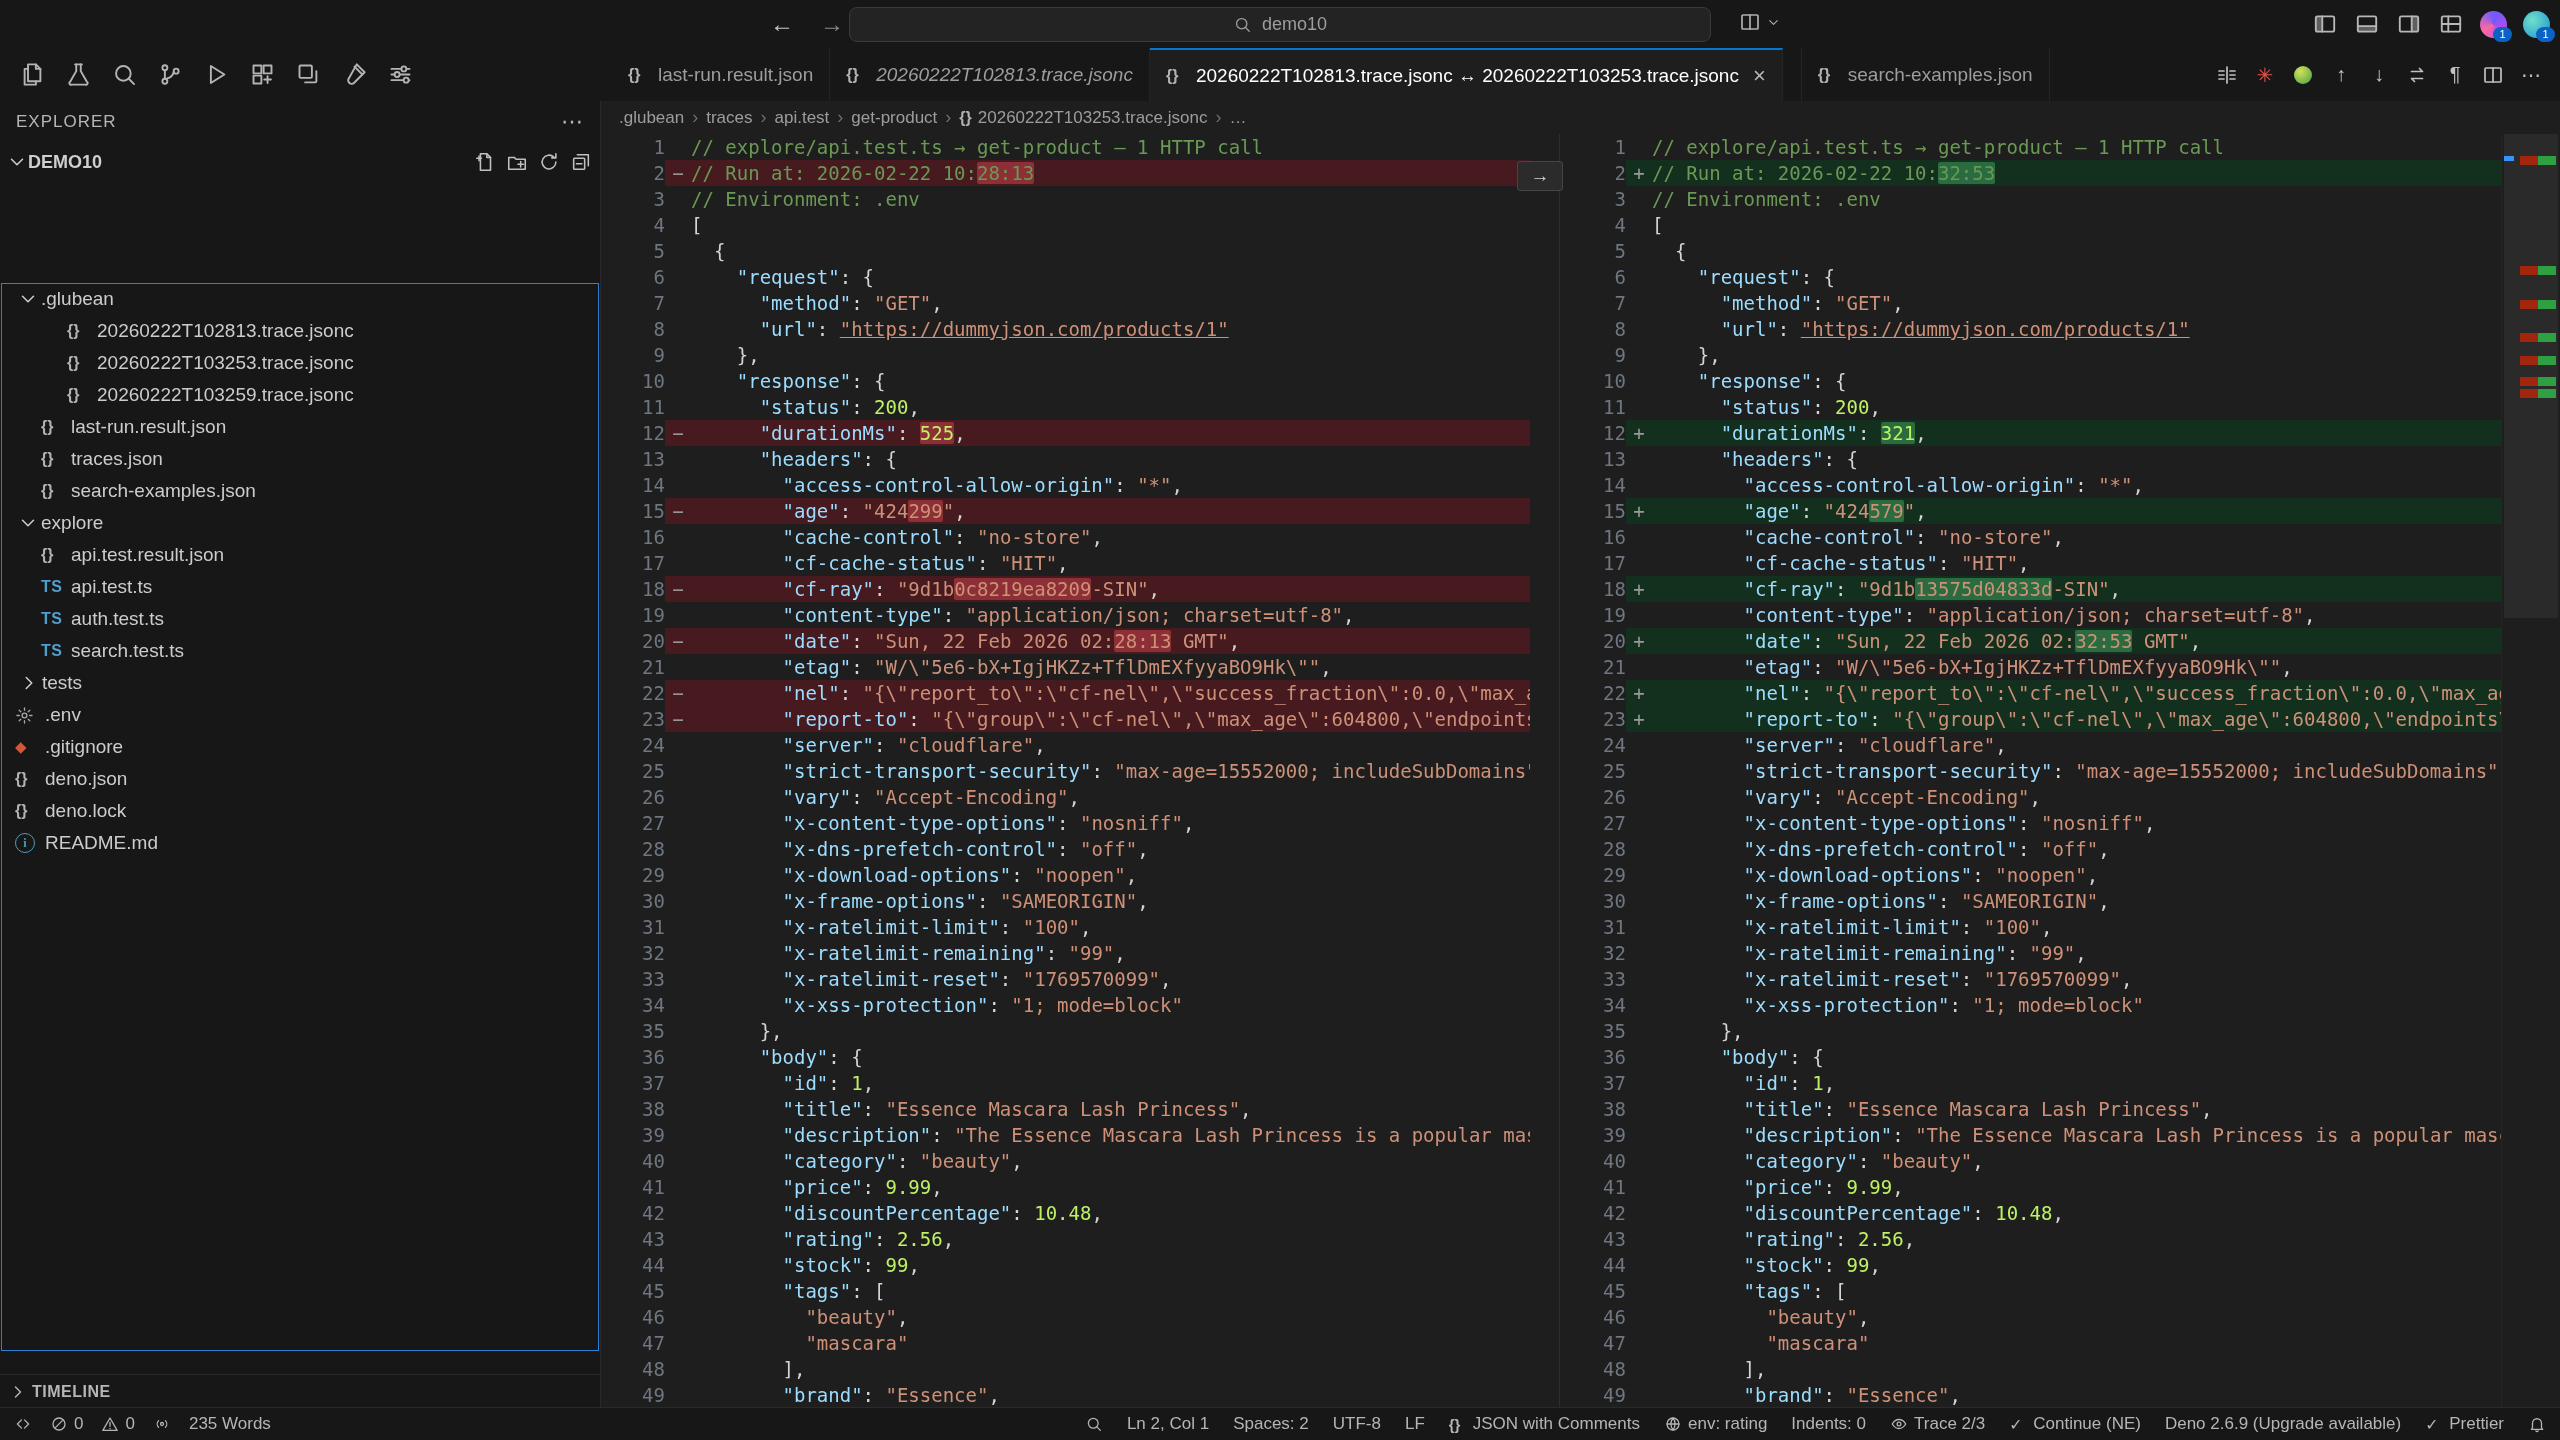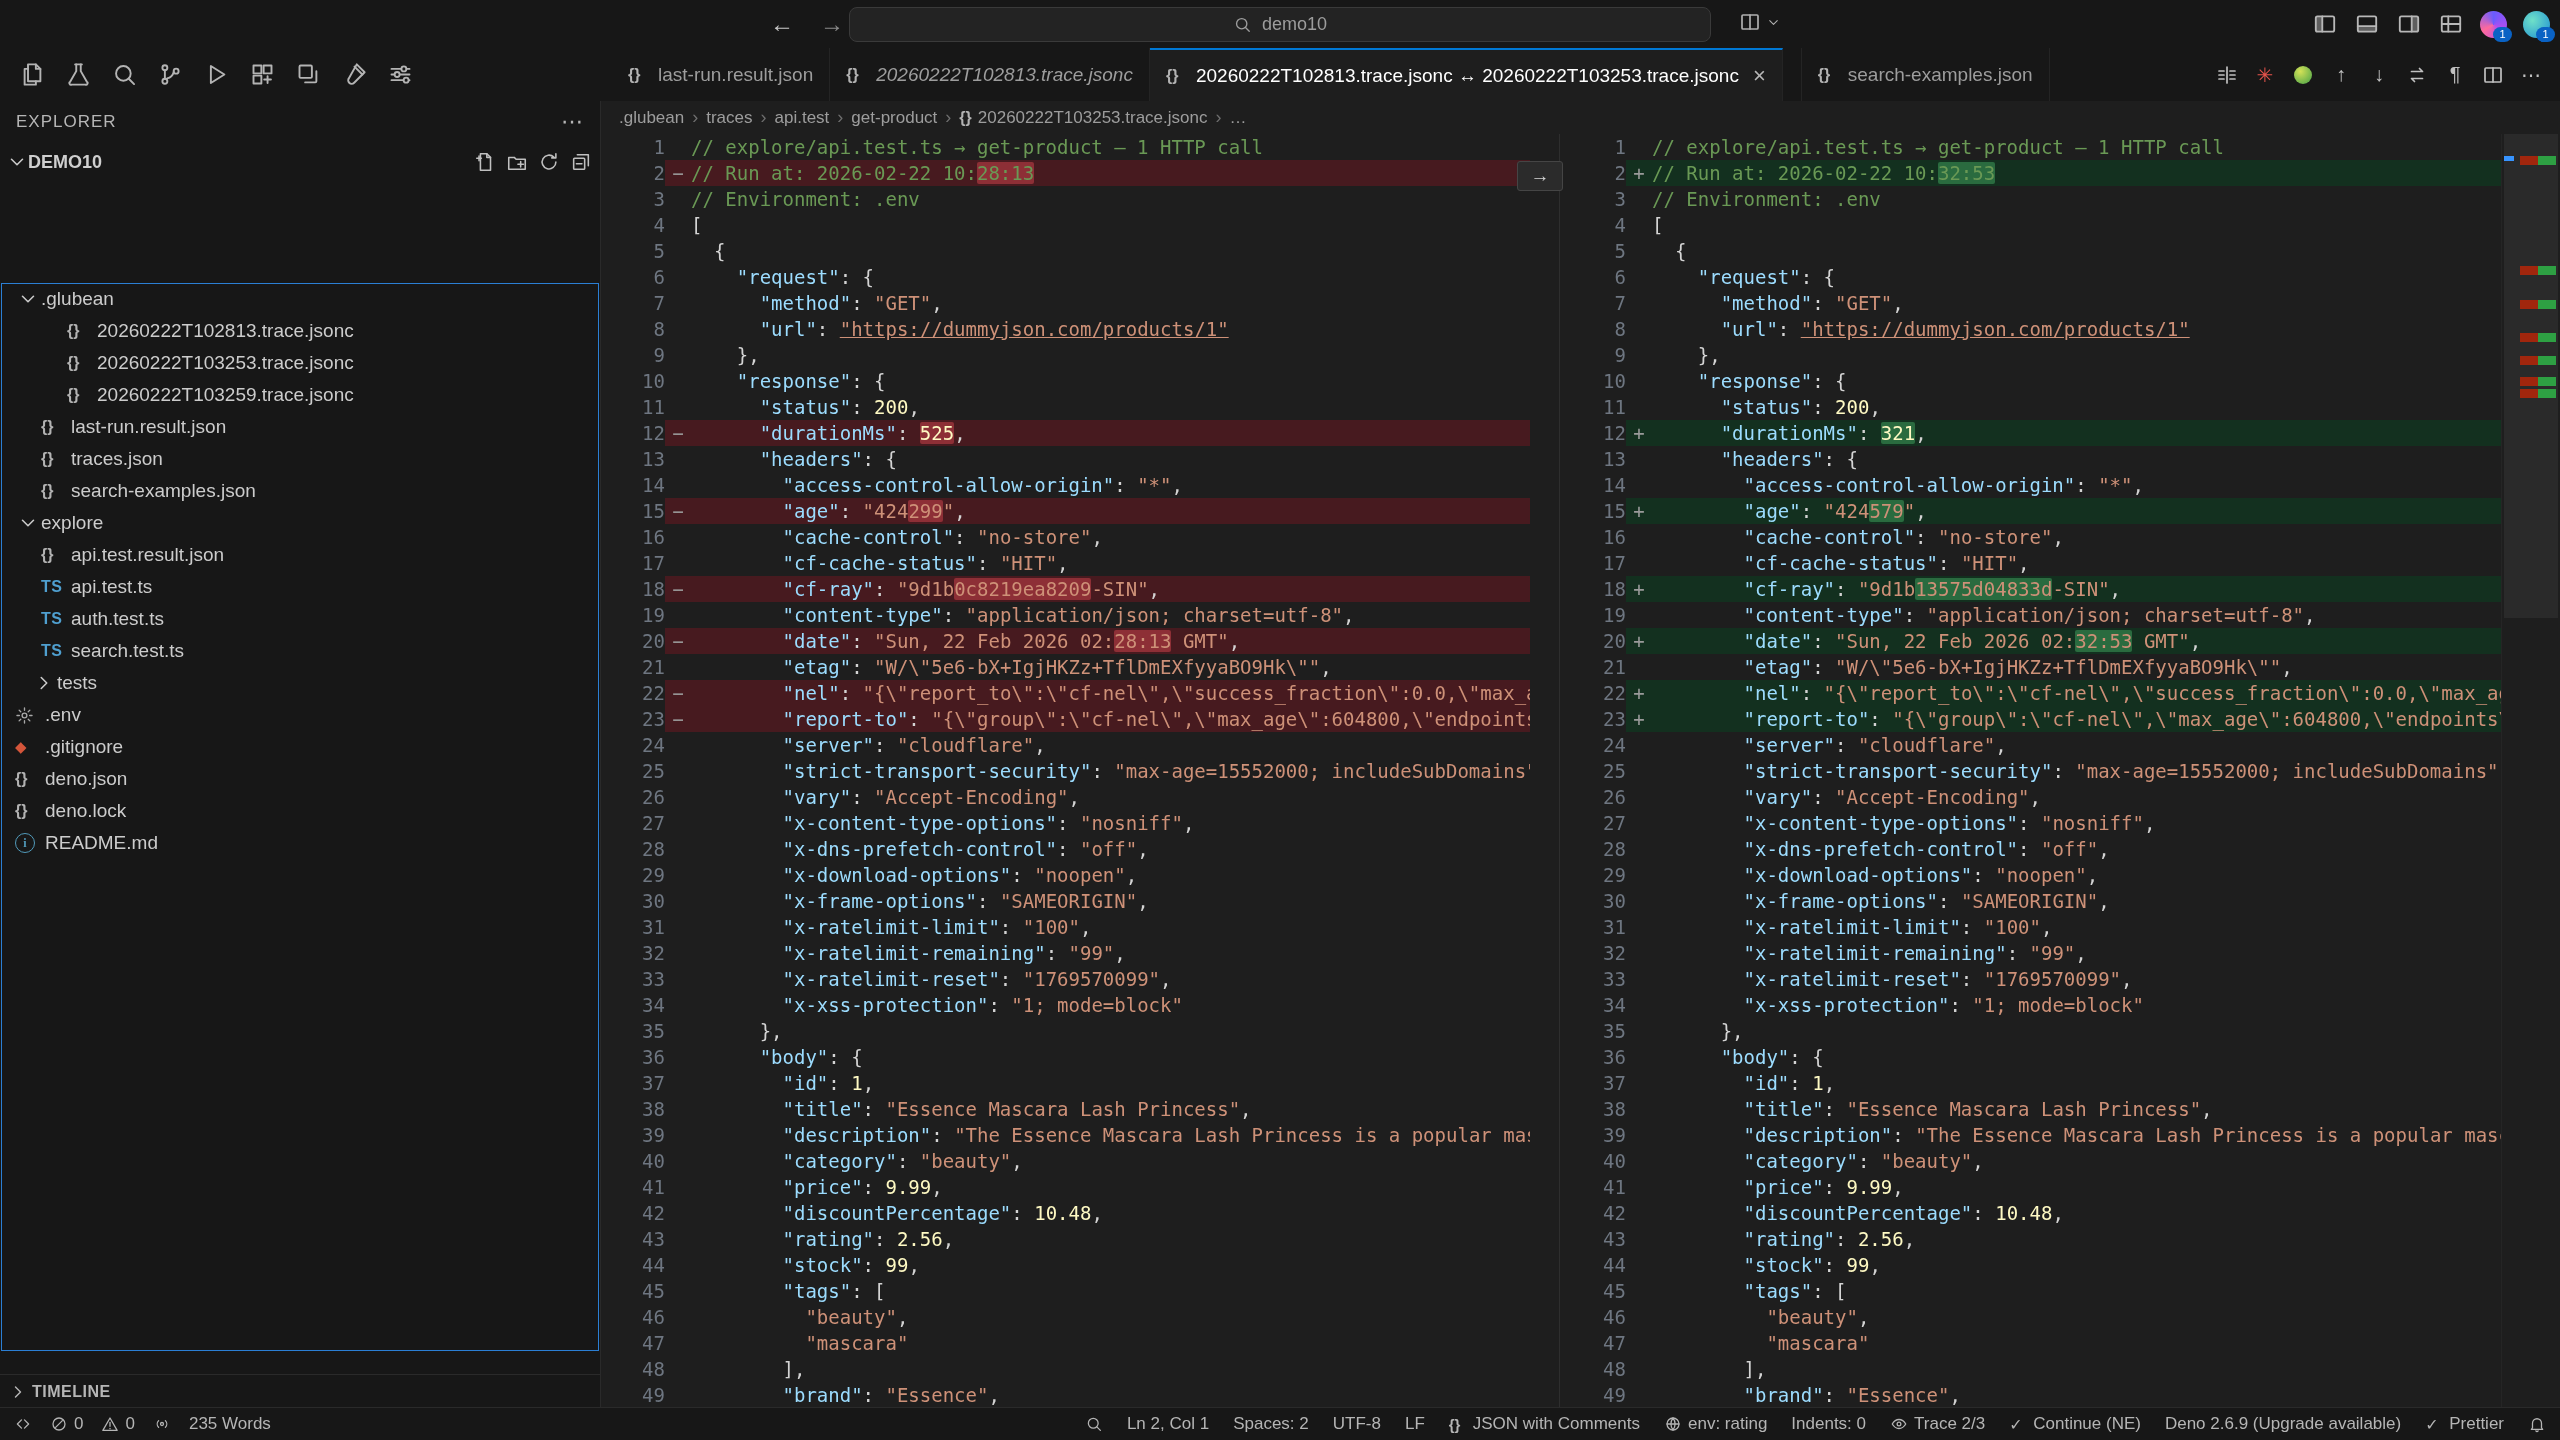--- a/index.html
+++ b/index.html
@@ -86,21 +86,21 @@
   .mk{width:26px;flex:none;text-align:center;color:#9a9a9a;}
   .code{flex:1;min-width:0;overflow:hidden;white-space:pre;color:#d4d4d4;}
   .cl.del .rest{background:#471a1f;}
   .cl.add .rest{background:#13301f;}
   .del .wh{background:#8d2f36;border-radius:2px;text-align:right;}
   .add .wh{background:#2a6b3f;border-radius:2px;}
   .c{color:#6a9955;}
   .k{color:#9cdcfe;}
   .s{color:#ce9178;}
   .s.u{text-decoration:underline;}
-  .n{color:#fef9c3;}
+  .n{color:#bef264;}
   .diff-arrow{position:absolute;left:916px;top:27px;width:44px;height:28px;background:#2b2b2b;border:1px solid #454545;
               color:#d7d7d7;font-size:19px;display:flex;align-items:center;justify-content:center;cursor:pointer;border-radius:3px;}
   .overview{position:absolute;right:0;top:0;width:58px;height:100%;background:#1e1e1e;border-left:1px solid #252525;}
   .ov-slider{position:absolute;left:2px;right:2px;top:0;height:38%;background:rgba(120,120,120,.13);}
   .ov-mark{position:absolute;right:4px;width:36px;height:9px;display:flex;}
   .ov-mark .half-del{flex:1;background:#a1260d;}
   .ov-mark .half-add{flex:1;background:#2ea043;}
   .ov-cursor{position:absolute;left:2px;width:10px;height:5px;background:#3794ff;}
 
   
@@ -437,21 +437,21 @@
             <span class="fi-ts">TS</span>
           </span>
           <span>auth.test.ts</span>
         </div>
         <div class="tree-row" style="padding-left:40px">
           <span class="fileicon">
             <span class="fi-ts">TS</span>
           </span>
           <span>search.test.ts</span>
         </div>
-        <div class="tree-row" style="padding-left:30px">
+        <div class="tree-row" style="padding-left:15px">
           <span class="tw icon">
             <svg viewBox="0 0 24 24" fill="none" stroke="currentColor" stroke-width="1.7" stroke-linecap="round" stroke-linejoin="round">
               <path d="M9 6l6 6-6 6"></path>
             </svg>
           </span>
           <span>tests</span>
         </div>
         <div class="tree-row" style="padding-left:14px">
           <span class="fileicon">
             <span class="icon fi-gear">

